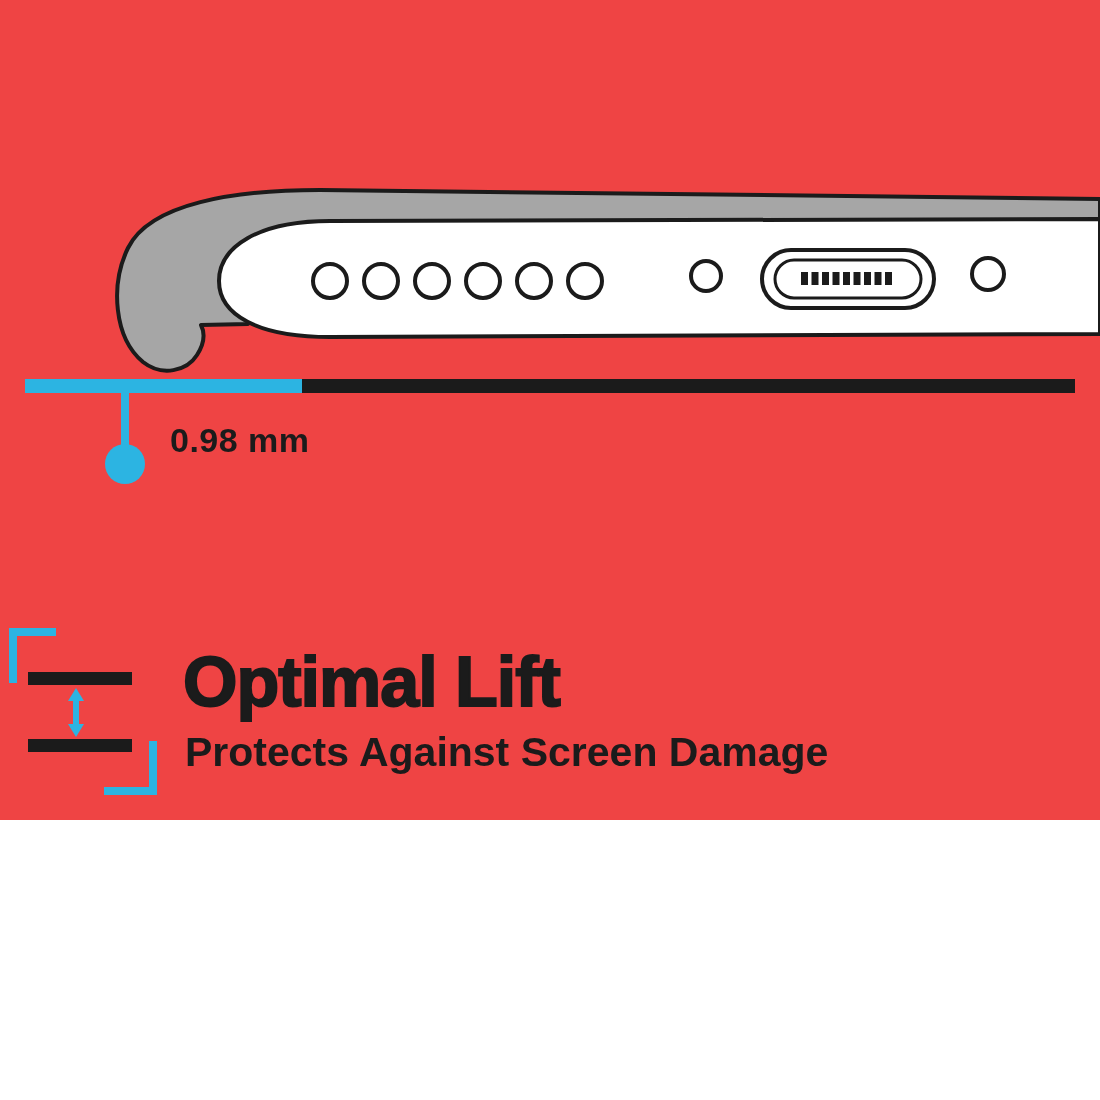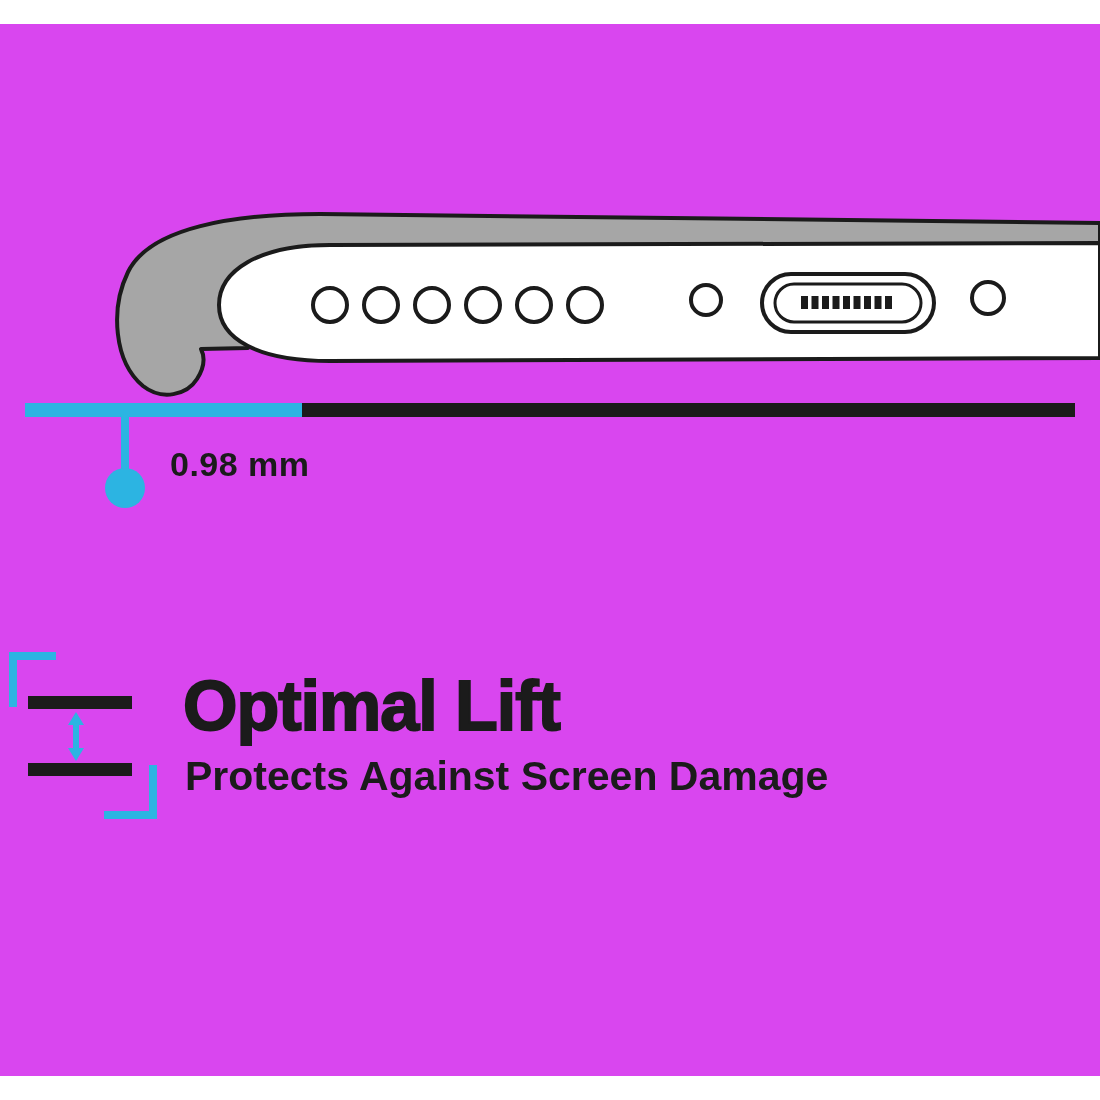--- a/index.html
+++ b/index.html
@@ -6,23 +6,22 @@
     margin:0;
     padding:0;
     background:#ffffff;
     width:1100px;
     height:1100px;
     overflow:hidden;
   }
   .stage{
     position:relative;
     width:1100px;
-    height:1052px;
-    background:#d946ef;
-    margin-top:24px;
+    height:820px;
+    background:#ef4444;
   }
   svg text{
     font-family:"Liberation Sans", sans-serif;
   }
   .measure-label{
     font-size:34px;
     font-weight:bold;
     letter-spacing:0.5px;
   }
   .feature-title{

